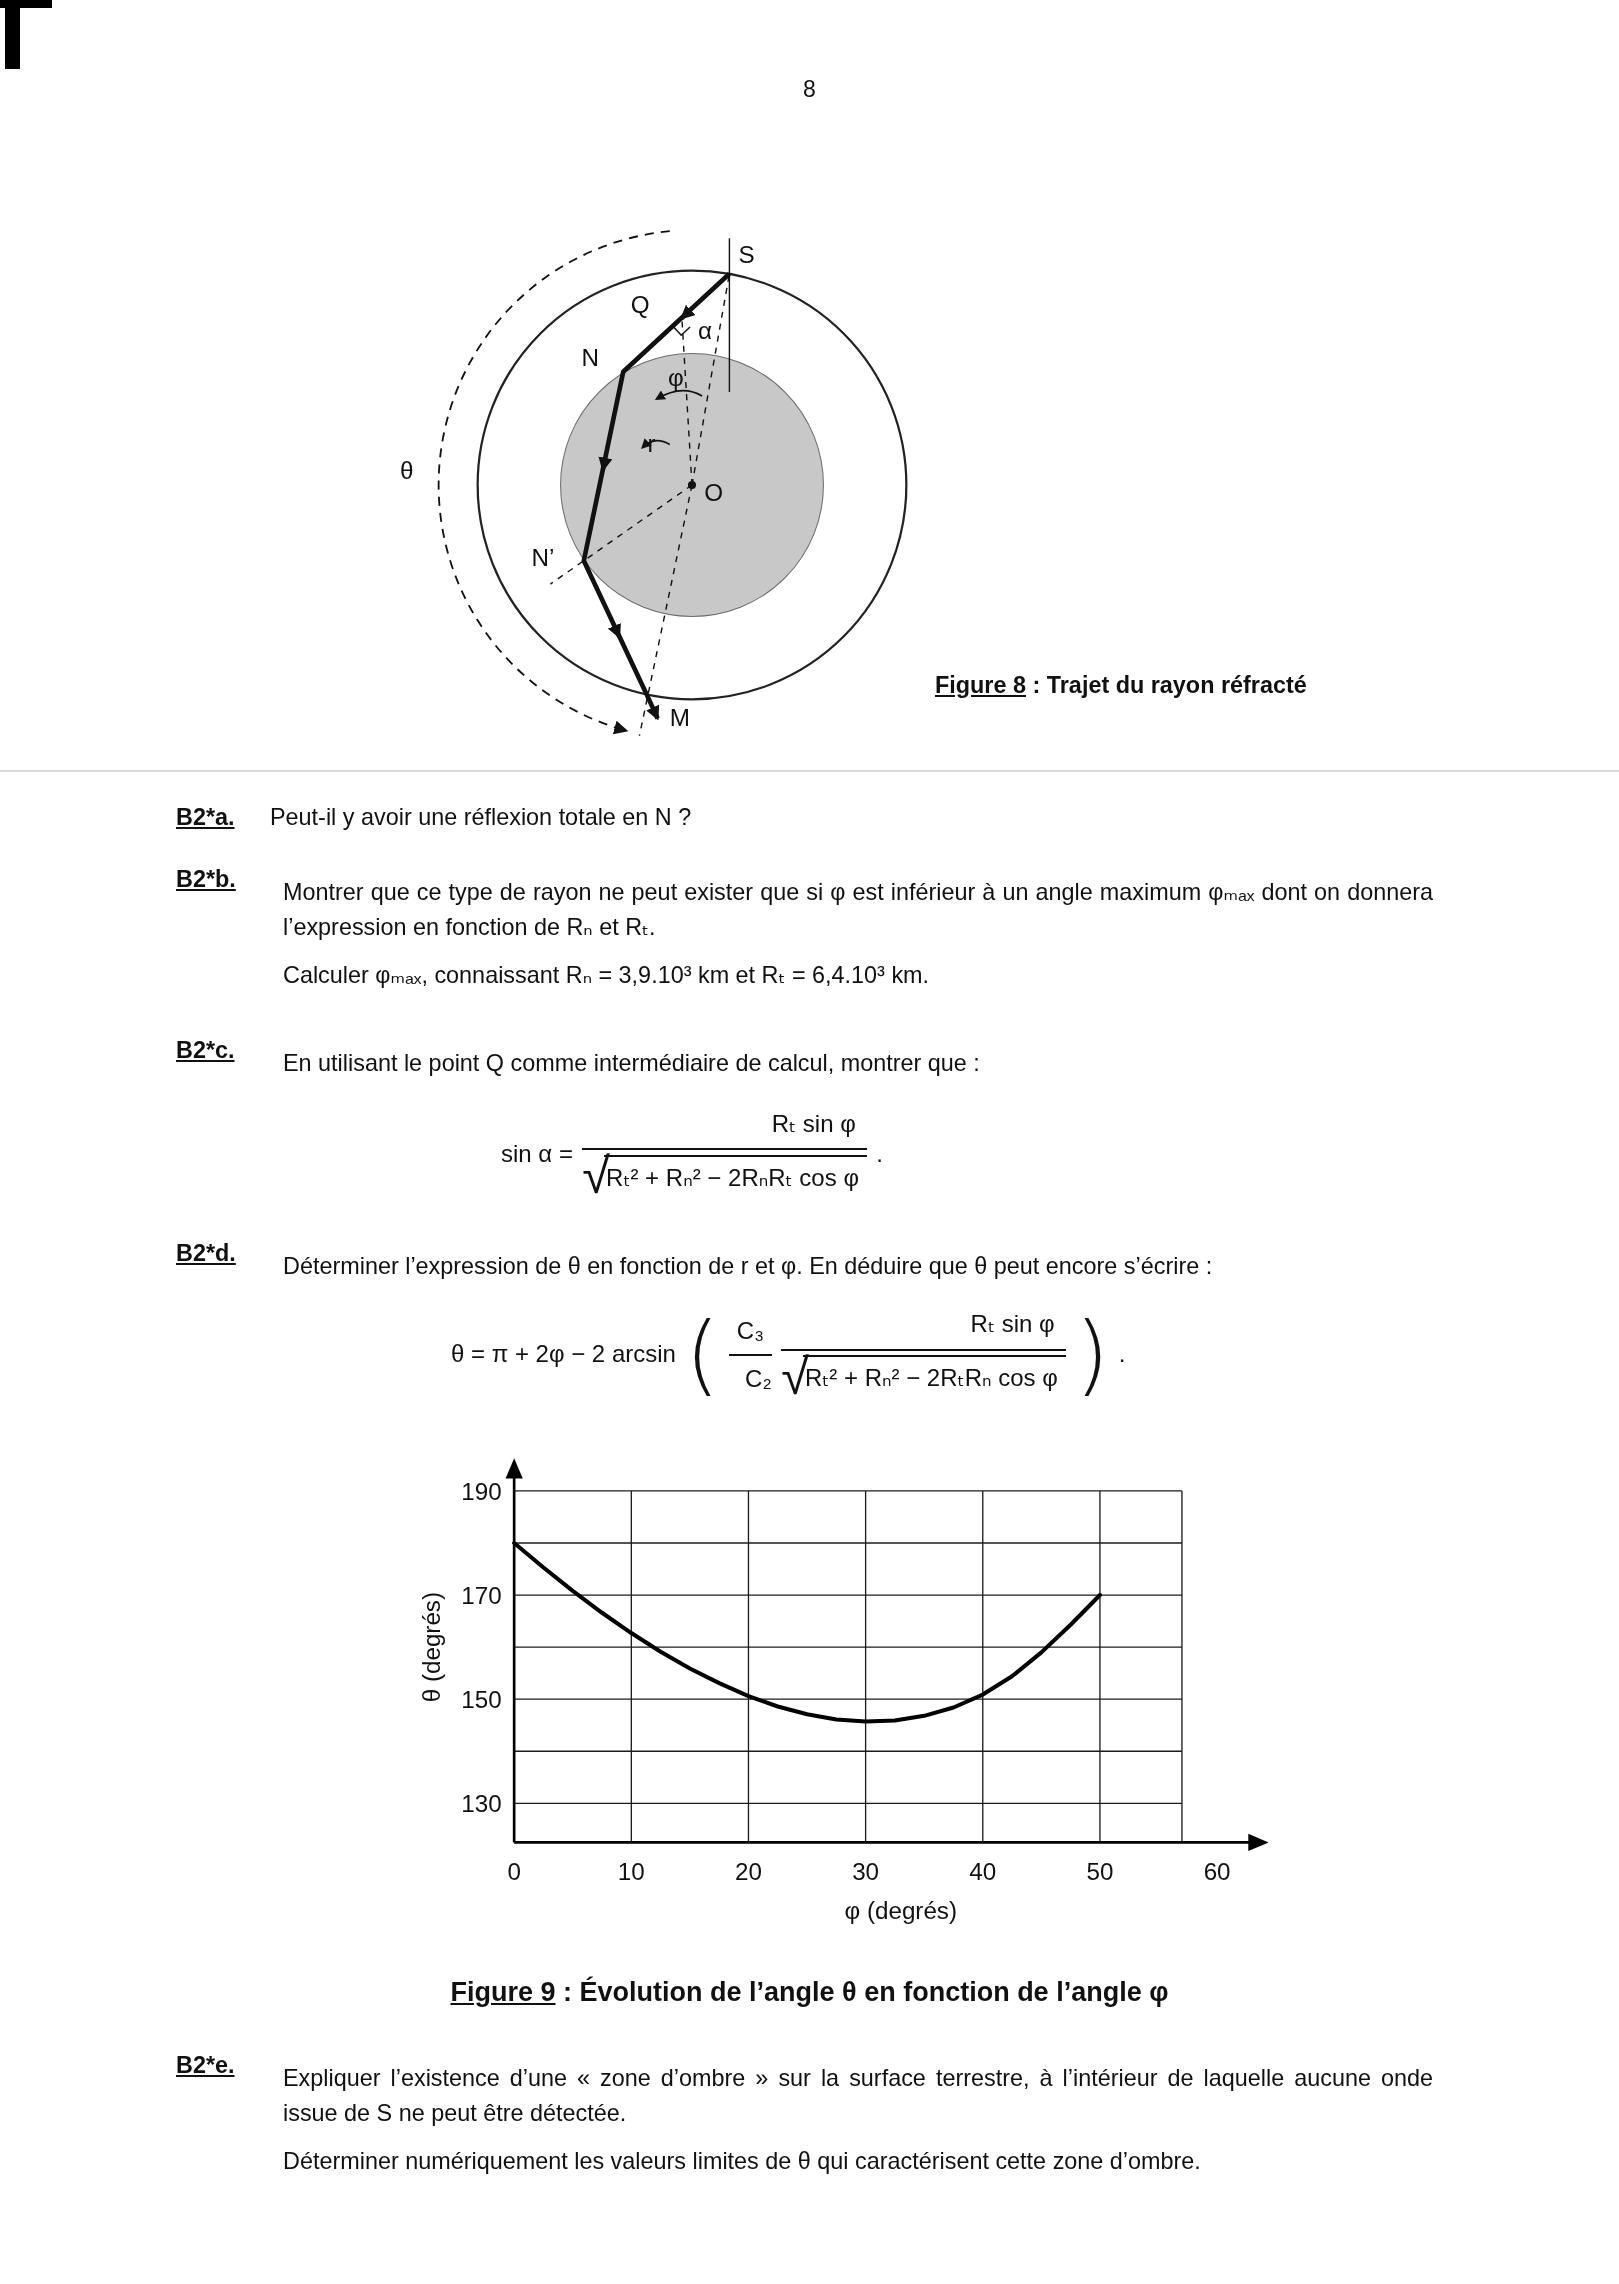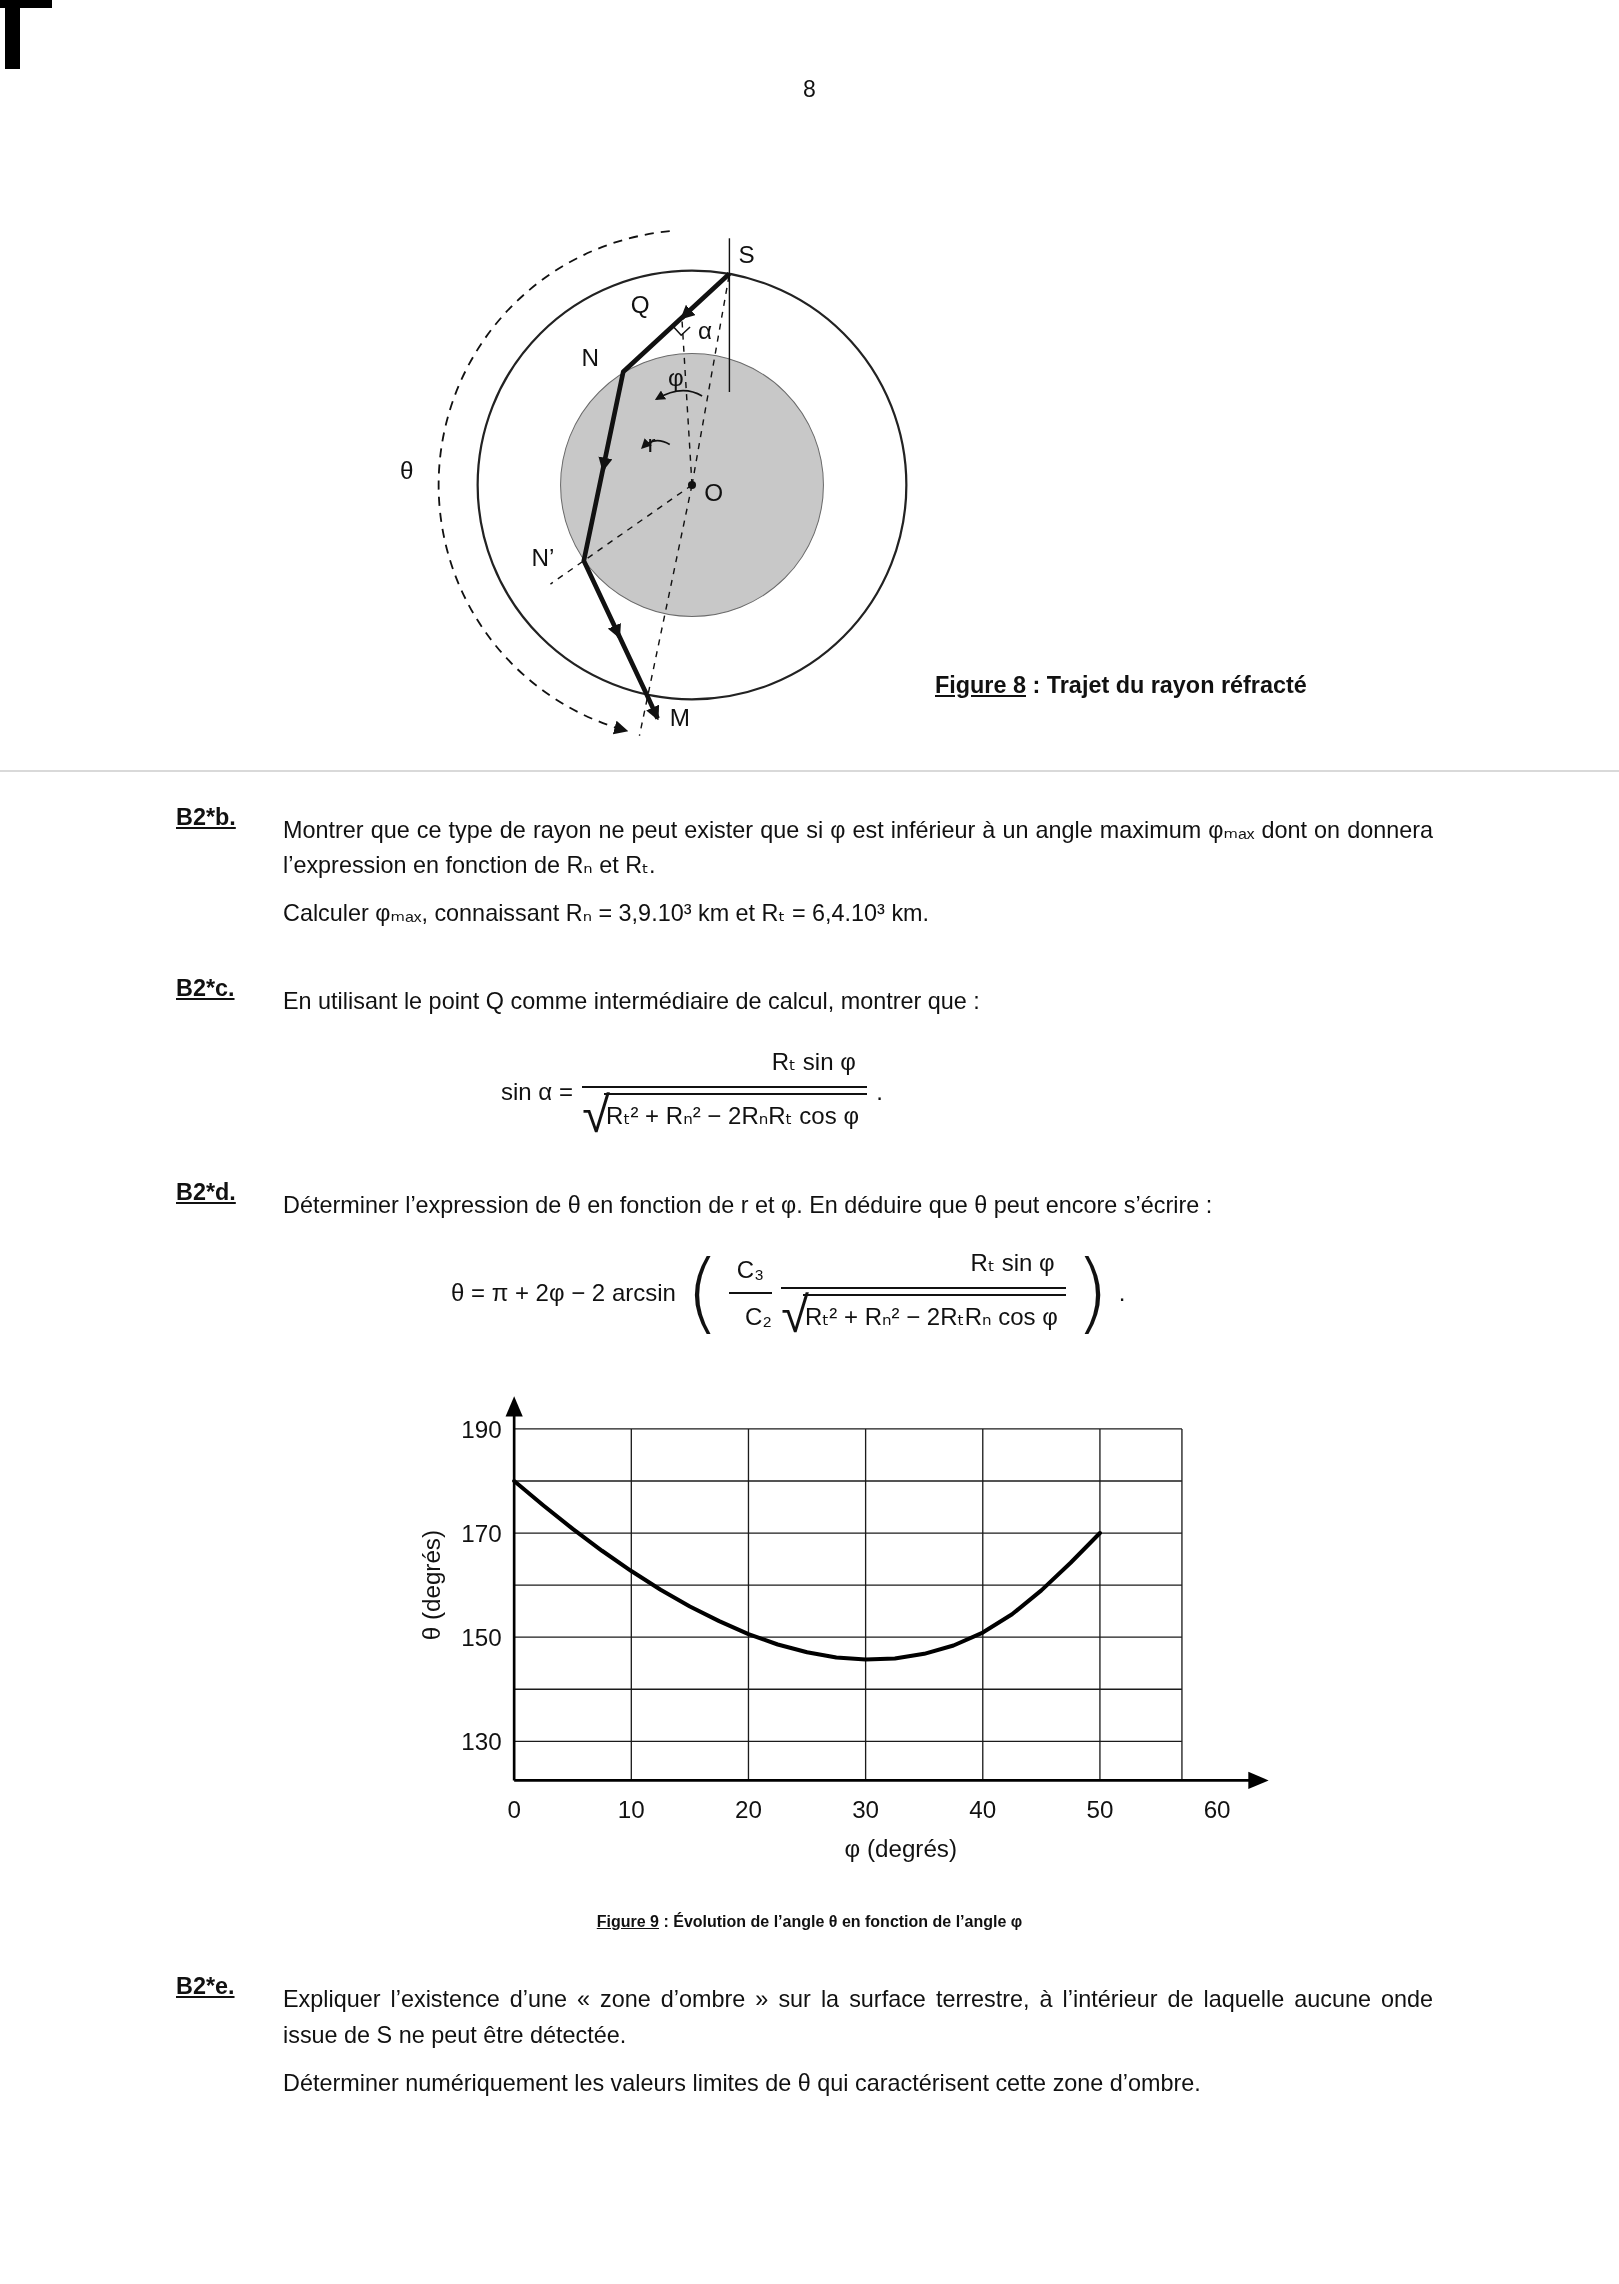--- a/index.html
+++ b/index.html
@@ -49,21 +49,21 @@
   .refb{font-weight:bold;}
 
   
   .fig9{margin-top:34px; margin-left:397px;}
   .fig9 svg{display:block;}
   .fig9 .grid{stroke:#1b1b1b; stroke-width:1.7;}
   .fig9 .axis{stroke:#000; stroke-width:3.4;}
   .fig9 .tick{font-size:31px; fill:#111; font-family:"Liberation Sans","DejaVu Sans",sans-serif;}
   .fig9 .axlabel{font-size:31px; fill:#111; font-family:"Liberation Sans","DejaVu Sans",sans-serif;}
   .fig9 .curve{fill:none; stroke:#000; stroke-width:5.2; stroke-linejoin:round; stroke-linecap:round;}
-  .fig9-caption{margin-top:28px; text-align:center; font-weight:bold; font-size:16px;}
+  .fig9-caption{margin-top:28px; text-align:center; font-weight:bold; font-size:27px;}
 </style>
 </head>
 <body>
 
 <div class="page">
 
   <div class="mark mark1"></div>
   <div class="mark mark2"></div>
   <div class="sep"></div>
 
@@ -116,20 +116,24 @@
       <text x="58" y="354" text-anchor="middle">θ</text>
     </svg>
 
     <div class="fig8-caption">
       <span class="cap-title">Figure 8</span><span> : Trajet du rayon réfracté</span>
     </div>
   </div>
 
   <div class="questions">
 
+    <div class="qrow">
+      <div class="qid">B2*a.</div>
+      <div class="qtext">Peut-il y avoir une réflexion totale en N ?</div>
+    </div>
 
     <div class="qrow">
       <div class="qid">B2*b.</div>
       <div class="qtext">
         <p>Montrer que ce type de rayon ne peut exister que si φ est inférieur à un angle maximum φₘₐₓ dont on donnera l’expression en fonction de Rₙ et Rₜ.</p>
         <p>Calculer φₘₐₓ, connaissant Rₙ = 3,9.10³ km et Rₜ = 6,4.10³ km.</p>
       </div>
     </div>
 
     <div class="qrow">

